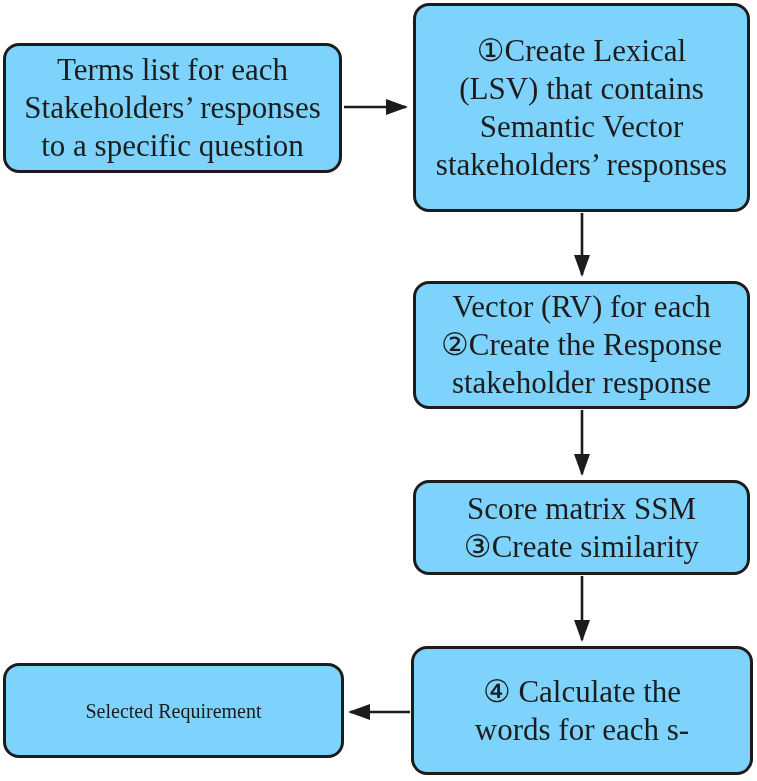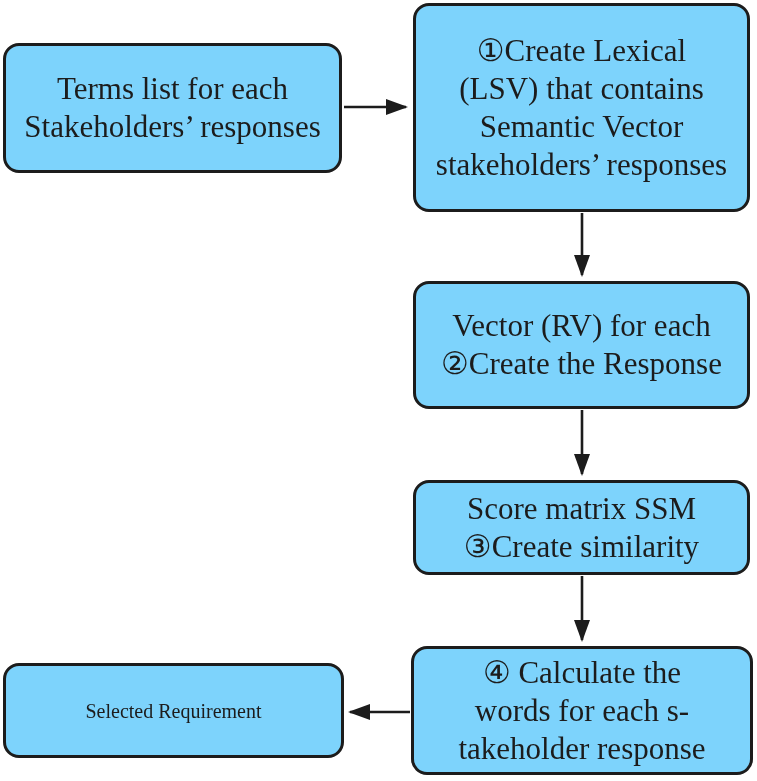--- a/index.html
+++ b/index.html
@@ -54,42 +54,43 @@
     <line x1="344" y1="107" x2="406" y2="107" stroke="#1c1c1c" stroke-width="2.6" marker-end="url(#ah)"></line>
     <line x1="582" y1="213" x2="582" y2="275" stroke="#1c1c1c" stroke-width="2.6" marker-end="url(#ah)"></line>
     <line x1="582" y1="410" x2="582" y2="474" stroke="#1c1c1c" stroke-width="2.6" marker-end="url(#ah)"></line>
     <line x1="582" y1="576" x2="582" y2="640" stroke="#1c1c1c" stroke-width="2.6" marker-end="url(#ah)"></line>
     <line x1="410" y1="712" x2="350" y2="712" stroke="#1c1c1c" stroke-width="2.6" marker-end="url(#ah)"></line>
   </svg>
 
   <div class="node n-terms">
     <span>Terms list for each</span>
     <span>Stakeholders’ responses</span>
+    <span>to a specific question</span>
   </div>
 
   <div class="node n-step1">
     <span>①Create Lexical</span>
     <span>(LSV) that contains</span>
     <span>Semantic Vector</span>
     <span>stakeholders’ responses</span>
   </div>
 
   <div class="node n-step2">
     <span>Vector (RV) for each</span>
     <span>②Create the Response</span>
+    <span>stakeholder response</span>
   </div>
 
   <div class="node n-step3">
     <span>Score matrix SSM</span>
     <span>③Create similarity</span>
   </div>
 
   <div class="node n-step4">
     <span>④ Calculate the</span>
     <span>words for each s-</span>
-    <span>takeholder response</span>
   </div>
 
   <div class="node n-selected">
     <span>Selected Requirement</span>
   </div>
 
 </div>
 
 </body></html>

